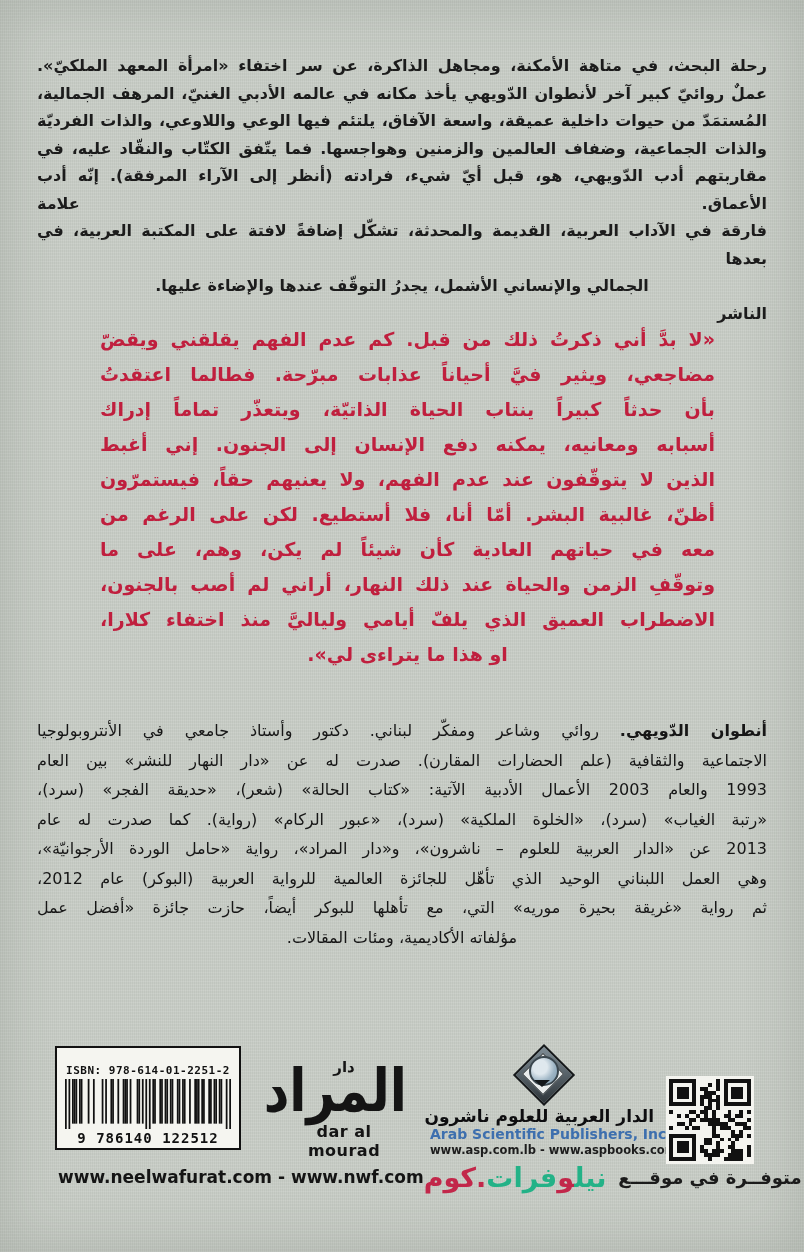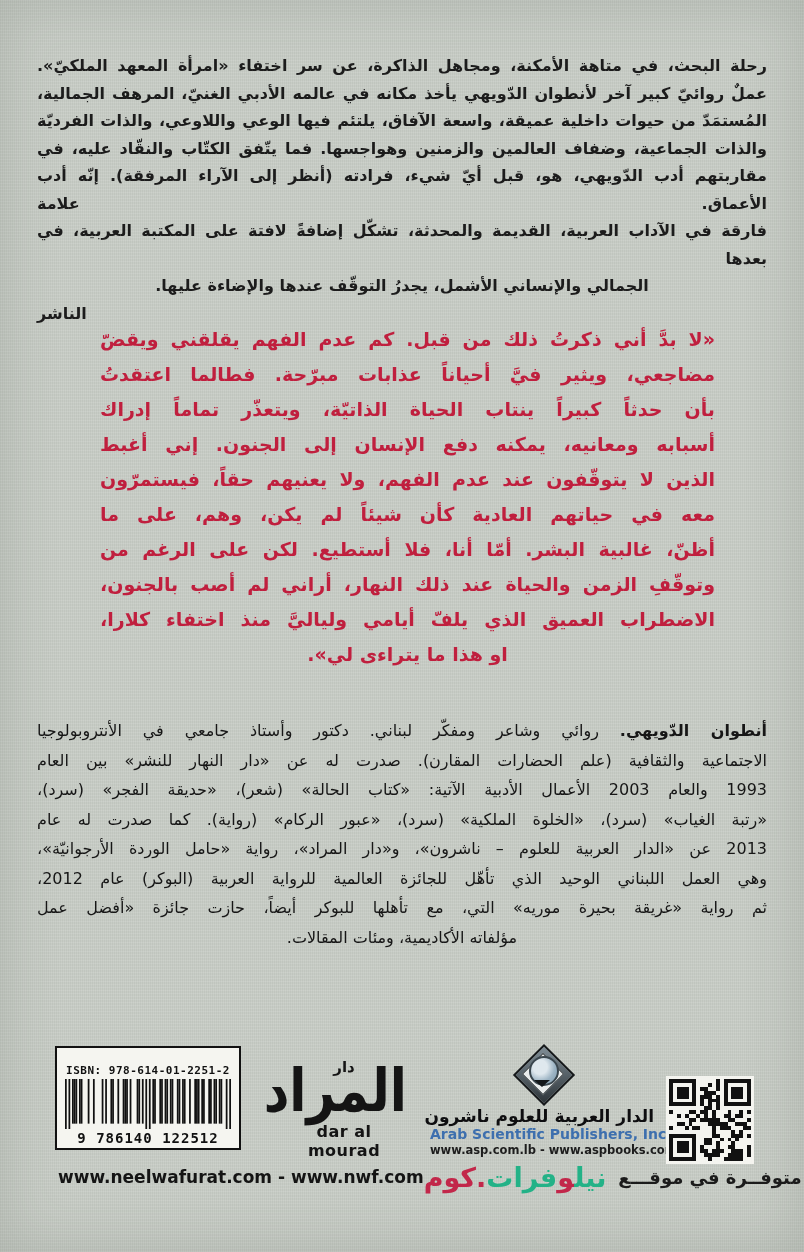--- a/index.html
+++ b/index.html
@@ -12,21 +12,21 @@
       repeating-linear-gradient(90deg, rgba(0,0,0,.035) 0 1px, rgba(0,0,0,0) 1px 2px);
     box-shadow:inset 0 0 60px rgba(60,70,60,.18);
   }
   
   .rtl{direction:rtl;unicode-bidi:plaintext;}
   .jline{direction:rtl;text-align:justify;text-align-last:justify;white-space:normal;}
   .jline.center{text-align-last:center;}
   .blurb{position:absolute;left:37px;top:52px;width:730px;
          font-size:16px;font-weight:bold;color:#1c1c1c;}
   .blurb .jline{line-height:27.5px;}
-  .signature{direction:rtl;text-align:left;line-height:27.5px;font-weight:bold;}
+  .signature{direction:rtl;text-align:right;line-height:27.5px;font-weight:bold;}
   .quote{position:absolute;left:100px;top:322px;width:615px;
          font-size:19px;font-weight:bold;color:#c01f3e;}
   .quote .jline{line-height:35px;}
   .bio{position:absolute;left:37px;top:716px;width:730px;
        font-size:16px;color:#161616;}
   .bio .jline{line-height:29.5px;font-weight:normal;}
   .bio .lead{font-weight:bold;}
   
   .barcode-box{position:absolute;left:55px;top:1046px;width:186px;height:104px;
     background:#f5f5f0;border:2px solid #111;box-sizing:border-box;
@@ -90,22 +90,22 @@
     <div class="jline center">الجمالي والإنساني الأشمل، يجدرُ التوقّف عندها والإضاءة عليها.</div>
     <div class="signature">الناشر</div>
   </div>
 
   <div class="quote">
     <div class="jline">«لا بدَّ أني ذكرتُ ذلك من قبل. كم عدم الفهم يقلقني ويقضّ</div>
     <div class="jline">مضاجعي، ويثير فيَّ أحياناً عذابات مبرّحة. فطالما اعتقدتُ</div>
     <div class="jline">بأن حدثاً كبيراً ينتاب الحياة الذاتيّة، ويتعذّر تماماً إدراك</div>
     <div class="jline">أسبابه ومعانيه، يمكنه دفع الإنسان إلى الجنون. إني أغبط</div>
     <div class="jline">الذين لا يتوقّفون عند عدم الفهم، ولا يعنيهم حقاً، فيستمرّون</div>
+    <div class="jline">أظنّ، غالبية البشر. أمّا أنا، فلا أستطيع. لكن على الرغم من</div>
     <div class="jline">معه في حياتهم العادية كأن شيئاً لم يكن، وهم، على ما</div>
-    <div class="jline">أظنّ، غالبية البشر. أمّا أنا، فلا أستطيع. لكن على الرغم من</div>
     <div class="jline">وتوقّفِ الزمن والحياة عند ذلك النهار، أراني لم أصب بالجنون،</div>
     <div class="jline">الاضطراب العميق الذي يلفّ أيامي ولياليَّ منذ اختفاء كلارا،</div>
     <div class="jline center">او هذا ما يتراءى لي».</div>
   </div>
 
   <div class="bio">
     <div class="jline"><span class="lead">أنطوان الدّويهي.</span><span> روائي وشاعر ومفكّر لبناني. دكتور وأستاذ جامعي في الأنتروبولوجيا</span></div>
     <div class="jline">الاجتماعية والثقافية (علم الحضارات المقارن). صدرت له عن «دار النهار للنشر» بين العام</div>
     <div class="jline">1993 والعام 2003 الأعمال الأدبية الآتية: «كتاب الحالة» (شعر)، «حديقة الفجر» (سرد)،</div>
     <div class="jline">«رتبة الغياب» (سرد)، «الخلوة الملكية» (سرد)، «عبور الركام» (رواية). كما صدرت له عام</div>

